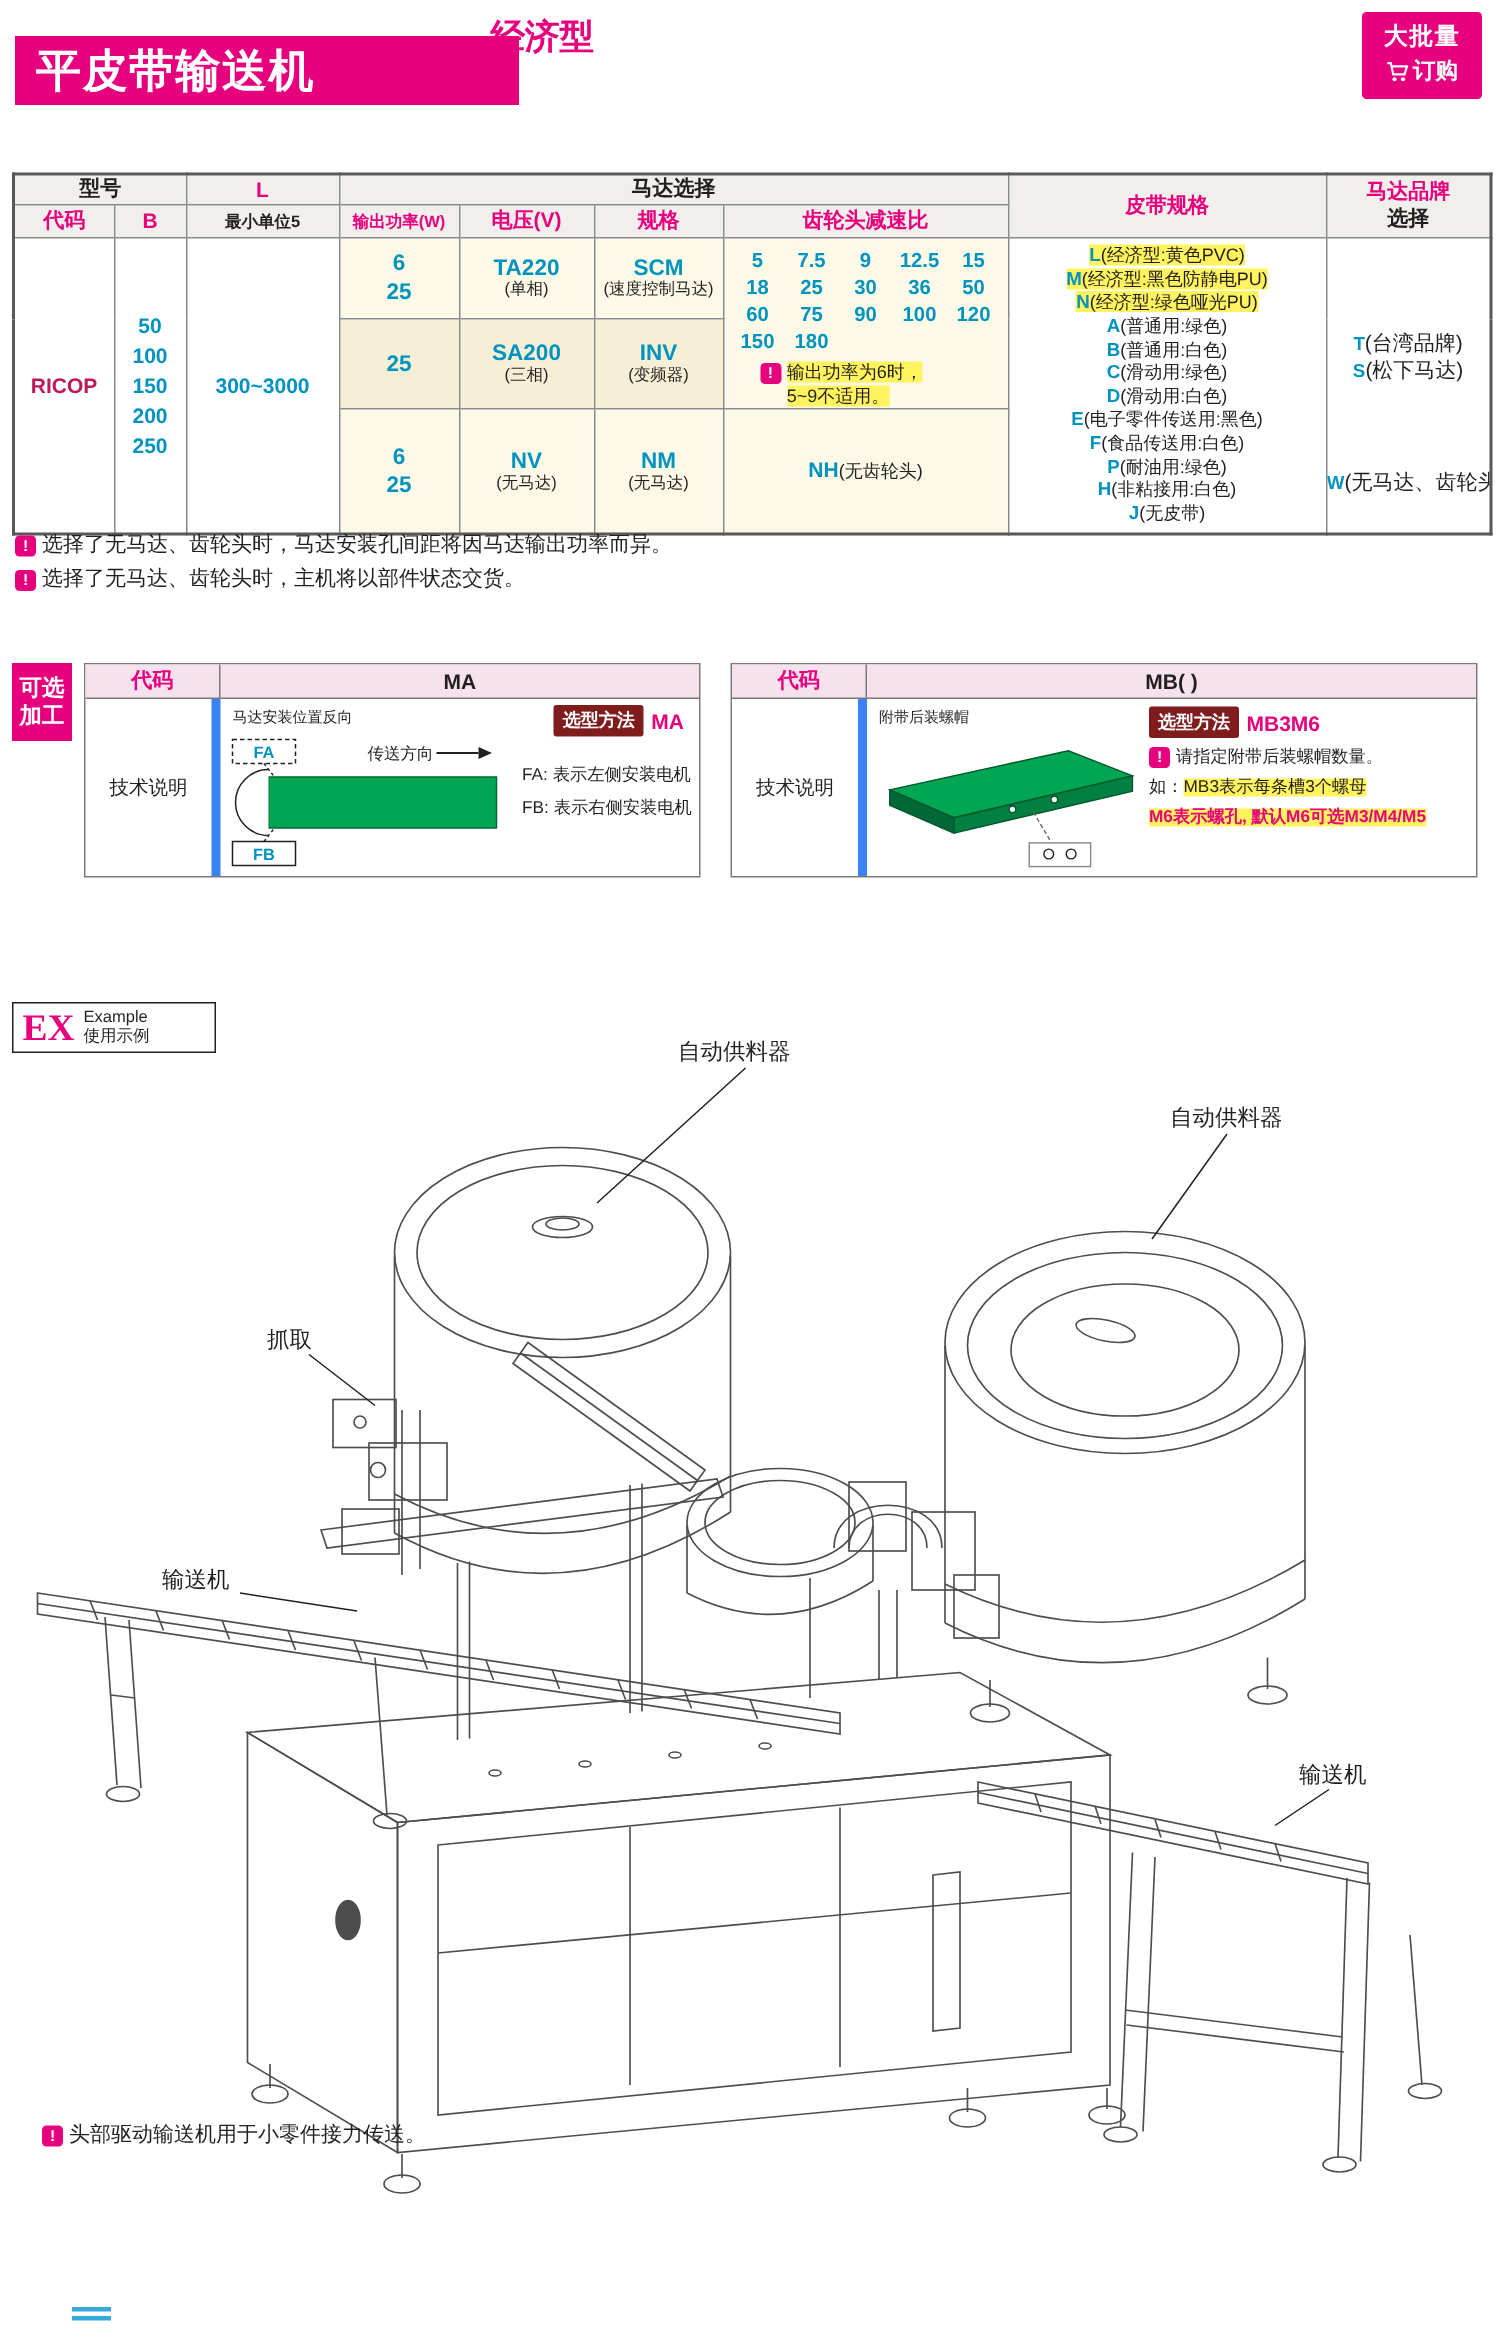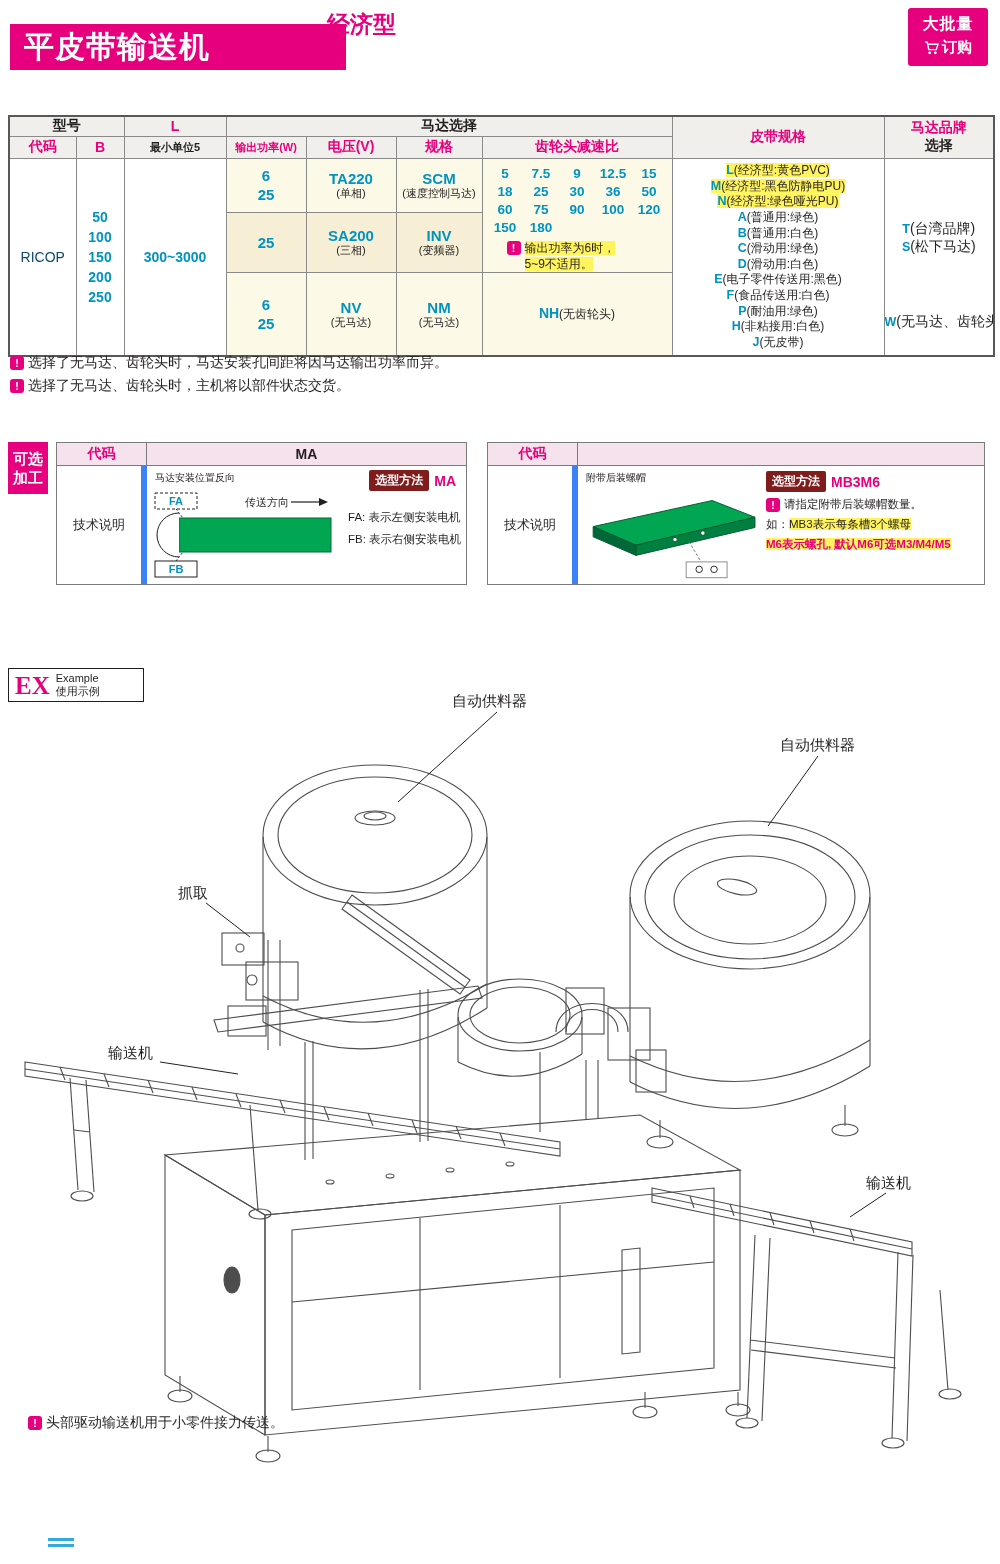--- a/index.html
+++ b/index.html
@@ -25,21 +25,21 @@
   border:2px solid #595757}
 .spec th,.spec td{border:1px solid #8a8a8a;text-align:center;vertical-align:middle;padding:0;font-size:14px;overflow:hidden}
 .spec thead th{background:#f0efeb;font-weight:bold;height:20px}
 .spec thead tr.h2 th{height:22px}
 .spec thead .small-h{font-size:11px;font-weight:bold}
 .mag{color:#e6007e}
 .teal{color:#0093c0}
 .belt-h{font-size:15px}
 tr.r1{height:52px}tr.r2{height:56px}tr.r3{height:84px}
 .bgy1{background:#fdf9e7}.bgy2{background:#f6efd6}
-.code-cell{font-size:16px;font-weight:normal;color:#0c4a6e;background:#fff}
+.code-cell{font-size:16px;font-weight:bold;color:#be185d;background:#fff}
 .b-cell div{font-size:14px;font-weight:bold;color:#0093c0;line-height:20px}
 .l-cell{font-size:15px;font-weight:bold;color:#0093c0}
 .pw div{font-size:15px;font-weight:bold;color:#0093c0;line-height:19px}
 .vmain{font-size:15px;font-weight:bold;color:#0093c0;display:block;line-height:17px}
 .sub{font-size:11px;font-weight:normal;color:#231f20;display:block;line-height:13px}
 .gear-cell{vertical-align:top}
 .gear-grid{display:grid;grid-template-columns:repeat(5,1fr);width:180px;margin:7px auto 0;
   font-size:13.5px;font-weight:bold;color:#0093c0;row-gap:3px}
 .gear-note{margin-top:5px;font-size:12px;text-align:left;padding-left:24px;line-height:16px}
 .gear-note .ind{padding-left:18px}
@@ -297,20 +297,21 @@
           <div>FA: 表示左侧安装电机</div>
           <div>FB: 表示右侧安装电机</div>
         </div>
       </div>
     </div>
   </div>
 
   <div class="panel mb">
     <div class="panel-head">
       <div class="code-lbl">代码</div>
+      <div class="code-val">MB( )</div>
     </div>
     <div class="panel-body">
       <div class="tech-lbl">技术说明</div>
       <div class="pcontent">
         <div class="ptitle">附带后装螺帽</div>
         <svg class="mb-svg" viewBox="0 0 200 96">
           <polygon points="12,40 140,12 186,30 58,60" fill="#00a651" stroke="#00582e"></polygon>
           <polygon points="58,60 186,30 186,41 58,71" fill="#008040" stroke="#00582e"></polygon>
           <polygon points="12,40 58,60 58,71 12,51" fill="#006837" stroke="#00582e"></polygon>
           <circle cx="100" cy="54" r="2.4" fill="#fff" stroke="#00582e"></circle>

